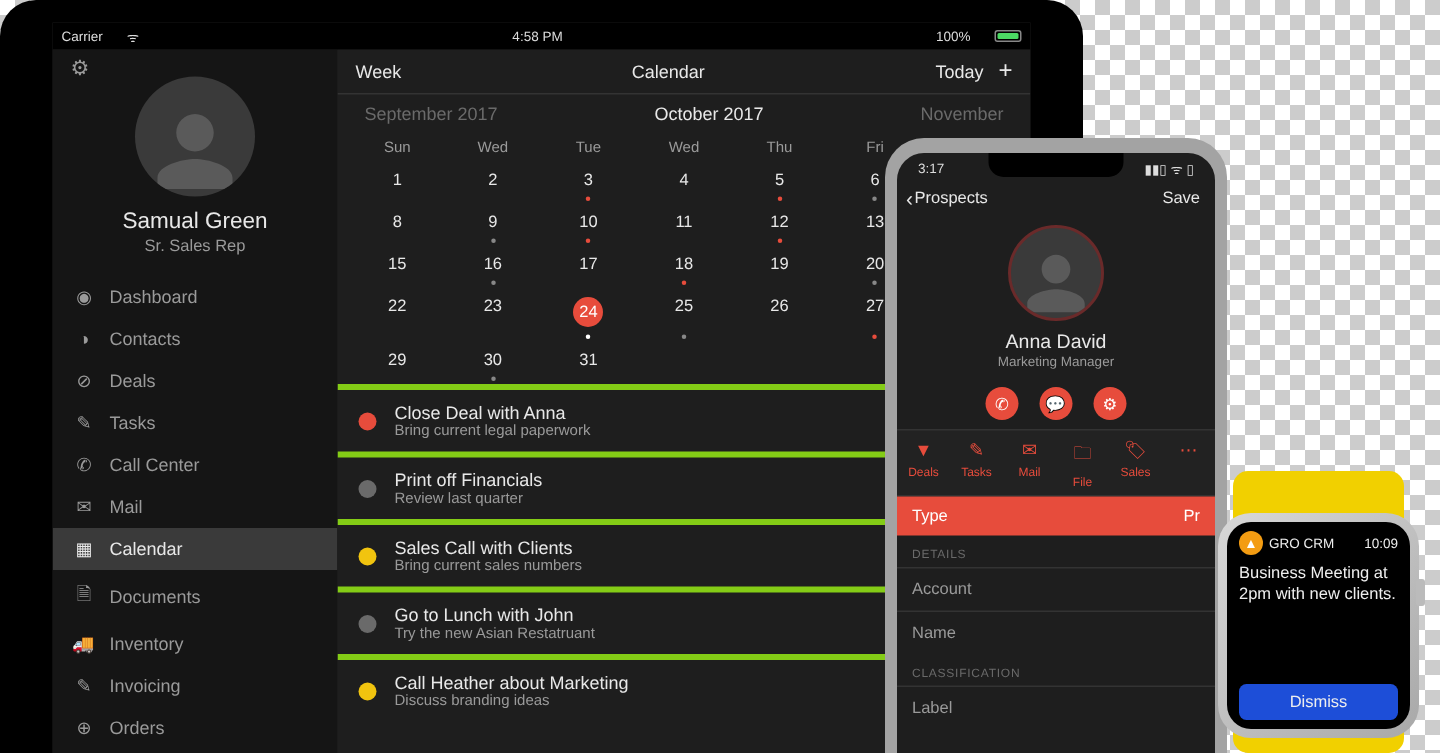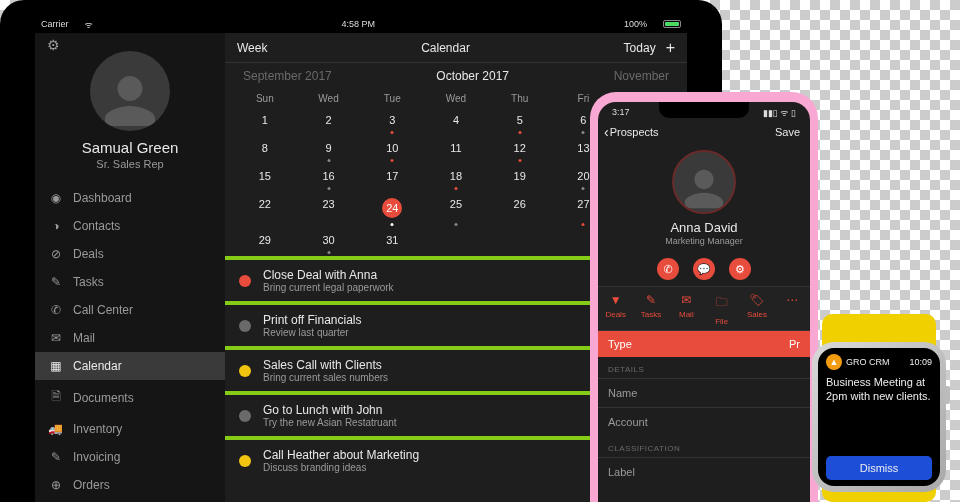--- a/index.html
+++ b/index.html
@@ -171,21 +171,21 @@
   .event .title { color: var(--text); font-size: 12px; }
   .event .sub { color: var(--text-dim); font-size: 10px; }
 
   
   .iphone {
     position: absolute;
     left: 590px;
     top: 92px;
     width: 228px;
     height: 410px;
-    background: #f9a8d4;
+    background: #a3a3a3;
     border-radius: 26px 26px 0 0;
     padding: 10px 8px 0 8px;
   }
   .iphone-screen {
     width: 100%; height: 100%;
     background: var(--bg-dark);
     border-radius: 18px 18px 0 0;
     display: flex; flex-direction: column;
     overflow: hidden;
     position: relative;
@@ -578,22 +578,22 @@
         </div>
       </div>
 
     <div class="type-bar">
       <span>Type</span>
       <span>Pr</span>
     </div>
 
     <div class="section-lbl">DETAILS</div>
     <div id="details-fields">
+        <div class="field-row">Account</div>
         <div class="field-row">Name</div>
-        <div class="field-row">Account</div>
       </div>
     <div class="section-lbl">CLASSIFICATION</div>
     <div id="class-fields">
         <div class="field-row">Label</div>
       </div>
   </div>
 </div>
 
 <div class="watch">
   <div class="watch-band"></div>

